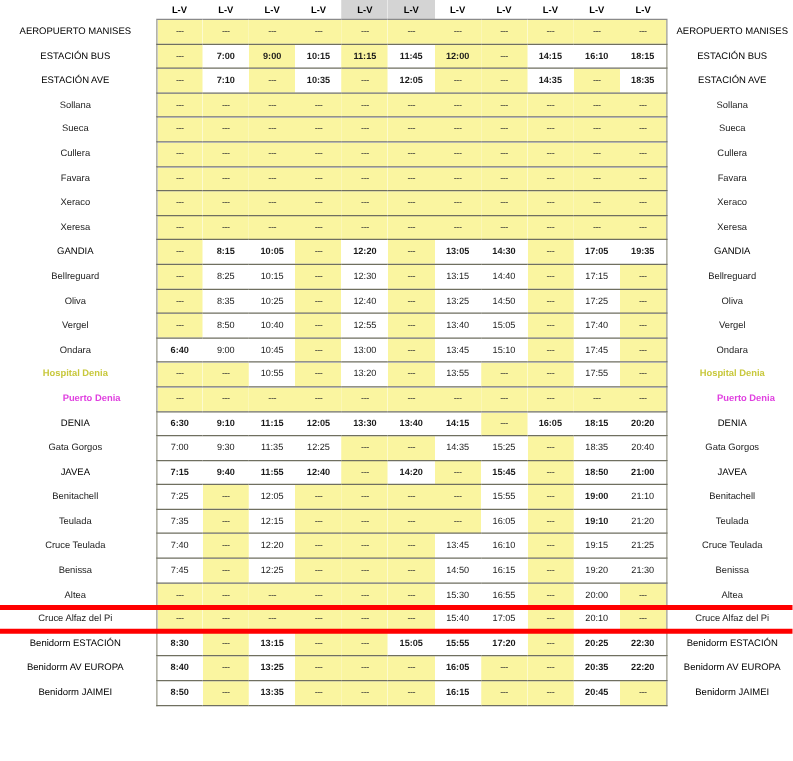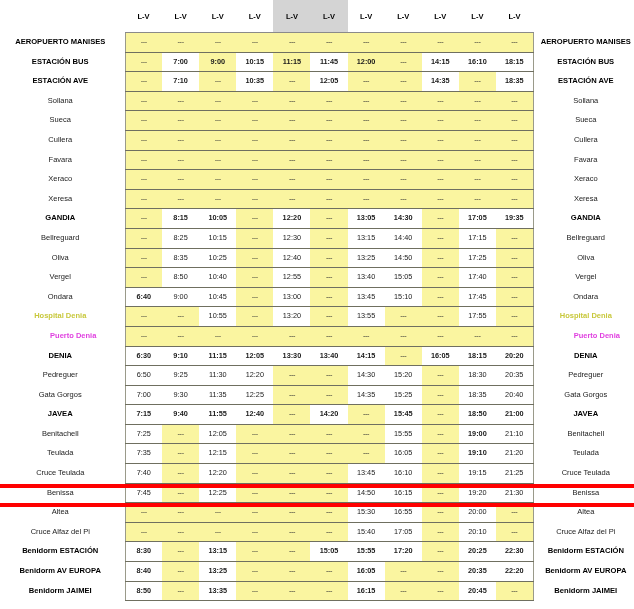--- a/index.html
+++ b/index.html
@@ -37,41 +37,41 @@
     line-height: 18.6px;
     text-align: center;
     vertical-align: middle;
     white-space: nowrap;
     overflow: hidden;
     font-weight: normal;
   }
 
   
   tr.hdr th {
-    height: 32px;
+    height: 15px;
     line-height: 15px;
     font-size: 7.5px;
     font-weight: bold;
     color: #000;
     border-bottom: 1.4px solid #8a8a8a;
     background: #ffffff;
   }
   tr.hdr th.grey { background: #d4d4d4; }
   tr.hdr th.blank { border-bottom: none; }
 
   
   td.name {
     text-align: center;
     font-size: 7.5px;
     color: #222;
     background: #ffffff;
     padding-right: 4px;
   }
   td.name.r { padding-right: 0; padding-left: 4px; }
-  td.name.bold { font-weight: bold; font-size: 7.6px; color: #000; }
+  td.name.bold { font-weight: normal; font-size: 7.6px; color: #000; }
   td.name.hosp { color: #c8c83c; font-weight: bold; }
   td.name.puerto { color: #e040e0; font-weight: bold; padding-left: 26px; }
 
   
   td.d {
     border-bottom: 1.1px solid #6f6f60;
     background: #ffffff;
     font-size: 7.3px;
   }
   td.d.y { background: #faf5a0; }
@@ -382,35 +382,20 @@
           <td class="d b">13:30</td>
           <td class="d b">13:40</td>
           <td class="d b">14:15</td>
           <td class="d y dash">---</td>
           <td class="d b">16:05</td>
           <td class="d b">18:15</td>
           <td class="d b last">20:20</td>
           <td class="name r bold">DENIA</td>
         </tr>
         <tr>
-          <td class="name ">Pedreguer</td>
-          <td class="d first">6:50</td>
-          <td class="d">9:25</td>
-          <td class="d">11:30</td>
-          <td class="d">12:20</td>
-          <td class="d y dash">---</td>
-          <td class="d y dash">---</td>
-          <td class="d">14:30</td>
-          <td class="d">15:20</td>
-          <td class="d y dash">---</td>
-          <td class="d">18:30</td>
-          <td class="d last">20:35</td>
-          <td class="name r ">Pedreguer</td>
-        </tr>
-        <tr>
           <td class="name ">Gata Gorgos</td>
           <td class="d first">7:00</td>
           <td class="d">9:30</td>
           <td class="d">11:35</td>
           <td class="d">12:25</td>
           <td class="d y dash">---</td>
           <td class="d y dash">---</td>
           <td class="d">14:35</td>
           <td class="d">15:25</td>
           <td class="d y dash">---</td>

